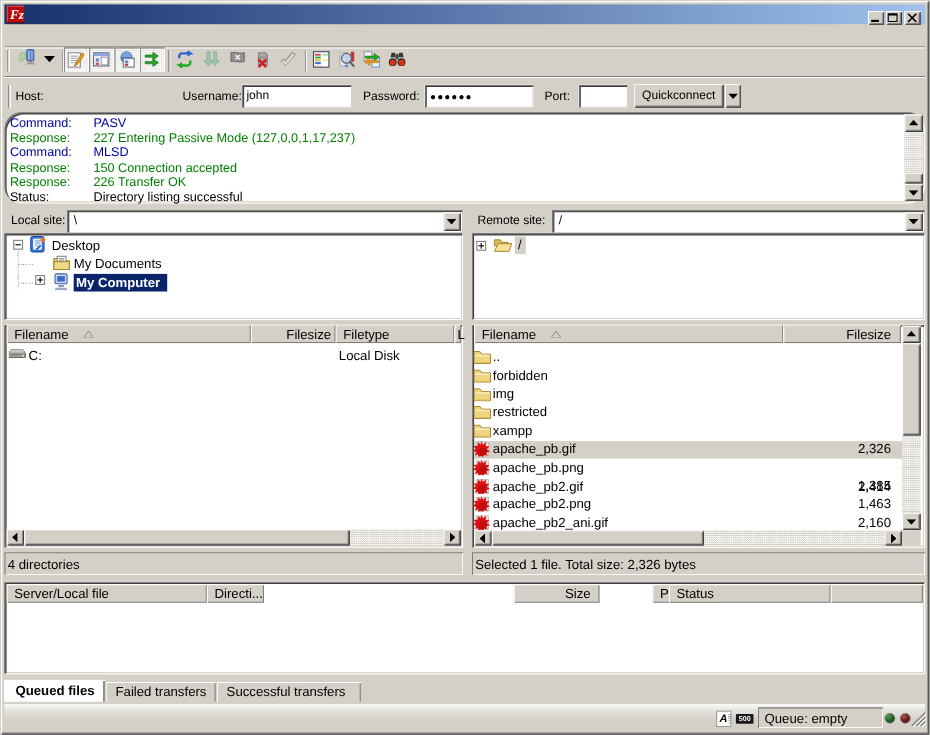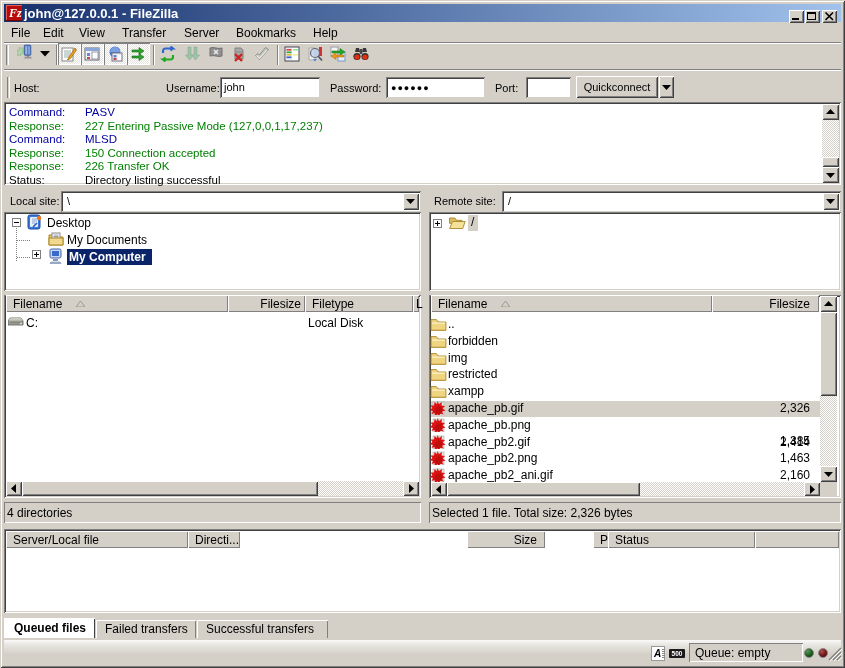--- a/index.html
+++ b/index.html
@@ -6,21 +6,21 @@
   body{width:845px;height:668px;overflow:hidden;background:#D4D0C8;
        font-family:"Liberation Sans",sans-serif;font-size:11px;color:#000;}
   *{box-sizing:border-box;}
   .abs{position:absolute;}
   #win{position:relative;width:845px;height:668px;background:#D4D0C8;
        box-shadow:inset 1px 1px 0 #D4D0C8, inset -1px -1px 0 #404040,
                   inset 2px 2px 0 #FFFFFF, inset -2px -2px 0 #808080;}
   .raised{box-shadow:inset 1px 1px 0 #FFFFFF, inset -1px -1px 0 #404040,
           inset 2px 2px 0 #D4D0C8, inset -2px -2px 0 #808080;background:#D4D0C8;}
   .sunken{box-shadow:inset 1px 1px 0 #808080, inset -1px -1px 0 #FFFFFF,
-          inset 2px 2px 0 #404040, inset -2px -2px 0 #D4D0C8;background:#fff;}
+          inset 2px 2px 0 #404040, inset -2px -2px 0 #D4D0C8;background:#fff;border-radius:16px;}
   .sunken1{box-shadow:inset 1px 1px 0 #808080, inset -1px -1px 0 #FFFFFF;}
   .field{background:#fff;box-shadow:inset 1px 1px 0 #808080, inset -1px -1px 0 #D4D0C8,
          inset 2px 2px 0 #404040, inset -2px -2px 0 #FFFFFF;}
   .dither{background-image:repeating-conic-gradient(#FFFFFF 0% 25%, #D4D0C8 0% 50%);
           background-size:2px 2px;}
   .sep{width:2px;box-shadow:inset 1px 0 0 #808080, inset -1px 0 0 #FFFFFF;}
   .grip{width:3px;box-shadow:inset 1px 0 0 #808080, inset -1px 0 0 #FFFFFF;background:#D4D0C8;}
   
   #title{left:4px;top:4px;width:837px;height:18px;
          background:linear-gradient(to right,#16306C,#A0C2EC);}
@@ -99,43 +99,33 @@
 <div id="win">
 
   <div class="abs" id="title">
     <svg class="abs" style="left:2px;top:1px" width="16" height="16" viewBox="0 0 16 16">
       <rect x="0" y="0" width="16" height="16" fill="#B80C0C"></rect>
       <rect x="0" y="0" width="16" height="1" fill="#E06060"></rect>
       <rect x="0" y="0" width="1" height="16" fill="#E06060"></rect>
       <rect x="0" y="15" width="16" height="1" fill="#700000"></rect>
       <text x="3" y="12" fill="#fff" font-size="12" font-weight="bold" font-style="italic" font-family="Liberation Serif">Fz</text>
     </svg>
-    <div class="txt">john@127.0.0.1 - FileZilla</div>
     <div class="winbtn" style="left:785px;">
       <div class="abs" style="left:3px;top:8px;width:7px;height:2px;background:#000;"></div>
     </div>
     <div class="winbtn" style="left:801px;">
       <div class="abs" style="left:2px;top:2px;width:9px;height:8px;border:1px solid #000;border-top-width:2px;"></div>
     </div>
     <div class="winbtn" style="left:818px;">
       <svg width="15" height="13">
           <path d="M3.5 2.5 L11 10 M11 2.5 L3.5 10" stroke="#000" stroke-width="1.6"></path>
         </svg>
     </div>
   </div>
 
-  <div class="abs" id="menubar">
-    <div class="mi" style="left:7px;">File</div>
-    <div class="mi" style="left:39px;">Edit</div>
-    <div class="mi" style="left:75px;">View</div>
-    <div class="mi" style="left:118px;">Transfer</div>
-    <div class="mi" style="left:180px;">Server</div>
-    <div class="mi" style="left:232px;">Bookmarks</div>
-    <div class="mi" style="left:309px;">Help</div>
-  </div>
 
   <div class="abs" id="toolbar">
     <div class="grip abs" style="left:2px;top:3px;height:20px;"></div>
 
     <svg class="ticon" style="left:13px;top:2px" width="22" height="21" viewBox="0 0 22 21">
       <path d="M3 4 l3 2 1-2 2 3 -2 1 3 2 -3 1 1 2 -3 0 0 3 -2-2 -2 2 0-3 -2-1 2-2 -1-2 3 0 Z" fill="#AED6A6" stroke="#78AA70" stroke-width="0.6"></path>
       <rect x="10" y="1" width="9" height="14" rx="1.2" fill="#5E86CC" stroke="#2A4A8C"></rect>
       <rect x="11.5" y="2.5" width="2.2" height="11" fill="#9CB8E6"></rect>
       <rect x="15.5" y="2.5" width="2.2" height="11" fill="#88A8DC"></rect>
       <rect x="13.5" y="15" width="2.5" height="2" fill="#707070"></rect>

